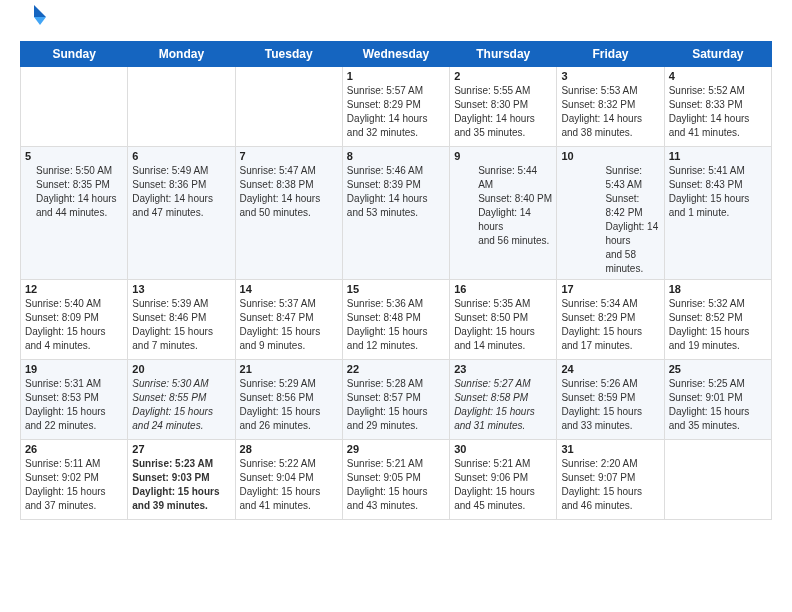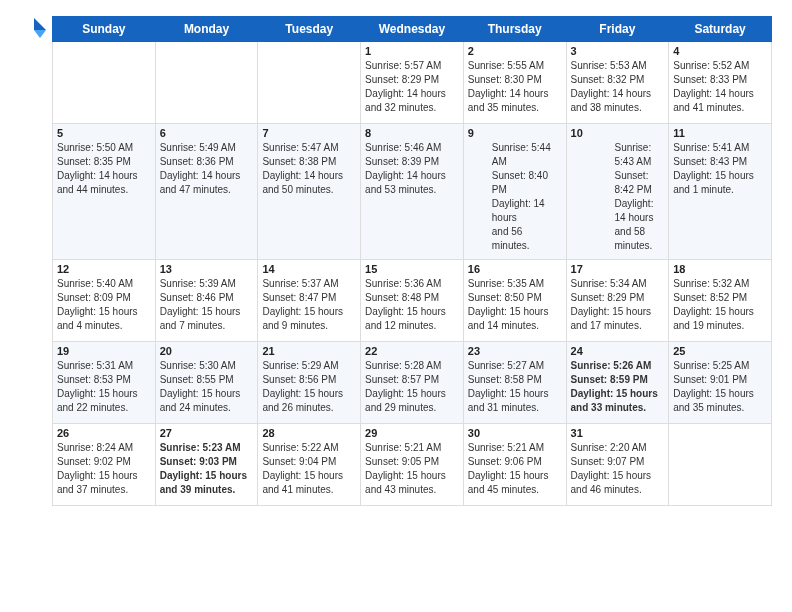--- a/index.html
+++ b/index.html
@@ -8,21 +8,22 @@
       background: #fff;
       width: 792px;
       height: 612px;
       overflow: hidden;
     }
     .page {
       width: 792px;
       height: 516px;
       padding: 16px 20px 10px 20px;
       display: flex;
-      flex-direction: row;
+      flex-direction: column;
+      justify-content: center;
     }
     .header {
       display: flex;
       justify-content: space-between;
       align-items: flex-start;
       margin-bottom: 10px;
     }
     .logo {
       display: flex;
       align-items: center;
@@ -155,21 +156,21 @@
             <span class="day-num">4</span>
             <div class="day-info" style="white-space: pre-line;">Sunrise: 5:52 AM
 Sunset: 8:33 PM
 Daylight: 14 hours
 and 41 minutes.</div>
           </td>
         </tr>
         <tr>
           <td>
             <span class="day-num">5</span>
-            <div class="day-info" style="white-space: pre-line;">Sunrise: 5:50 AM
+            <div class="day-info" style="white-space: pre-line; margin-left: 11px;">Sunrise: 5:50 AM
 Sunset: 8:35 PM
 Daylight: 14 hours
 and 44 minutes.</div>
           </td>
           <td>
             <span class="day-num">6</span>
             <div class="day-info" style="white-space: pre-line;">Sunrise: 5:49 AM
 Sunset: 8:36 PM
 Daylight: 14 hours
 and 47 minutes.</div>
@@ -264,65 +265,65 @@
         <tr>
           <td>
             <span class="day-num">19</span>
             <div class="day-info" style="white-space: pre-line;">Sunrise: 5:31 AM
 Sunset: 8:53 PM
 Daylight: 15 hours
 and 22 minutes.</div>
           </td>
           <td>
             <span class="day-num">20</span>
-            <div class="day-info" style="white-space: pre-line;">Sunrise: 5:30 AM
+            <div class="day-info" style="white-space: pre-line; font-style: italic;">Sunrise: 5:30 AM
 Sunset: 8:55 PM
 Daylight: 15 hours
 and 24 minutes.</div>
           </td>
           <td>
             <span class="day-num">21</span>
             <div class="day-info" style="white-space: pre-line;">Sunrise: 5:29 AM
 Sunset: 8:56 PM
 Daylight: 15 hours
 and 26 minutes.</div>
           </td>
           <td>
             <span class="day-num">22</span>
             <div class="day-info" style="white-space: pre-line;">Sunrise: 5:28 AM
 Sunset: 8:57 PM
 Daylight: 15 hours
 and 29 minutes.</div>
           </td>
           <td>
             <span class="day-num">23</span>
-            <div class="day-info" style="white-space: pre-line;">Sunrise: 5:27 AM
+            <div class="day-info" style="white-space: pre-line; font-style: italic;">Sunrise: 5:27 AM
 Sunset: 8:58 PM
 Daylight: 15 hours
 and 31 minutes.</div>
           </td>
           <td>
             <span class="day-num">24</span>
-            <div class="day-info" style="white-space: pre-line; font-weight: bold;">Sunrise: 5:26 AM
+            <div class="day-info" style="white-space: pre-line;">Sunrise: 5:26 AM
 Sunset: 8:59 PM
 Daylight: 15 hours
 and 33 minutes.</div>
           </td>
           <td>
             <span class="day-num">25</span>
             <div class="day-info" style="white-space: pre-line;">Sunrise: 5:25 AM
 Sunset: 9:01 PM
 Daylight: 15 hours
 and 35 minutes.</div>
           </td>
         </tr>
         <tr>
           <td>
             <span class="day-num">26</span>
-            <div class="day-info" style="white-space: pre-line;">Sunrise: 8:24 AM
+            <div class="day-info" style="white-space: pre-line;">Sunrise: 5:11 AM
 Sunset: 9:02 PM
 Daylight: 15 hours
 and 37 minutes.</div>
           </td>
           <td>
             <span class="day-num">27</span>
             <div class="day-info" style="white-space: pre-line; font-weight: bold;">Sunrise: 5:23 AM
 Sunset: 9:03 PM
 Daylight: 15 hours
 and 39 minutes.</div>

